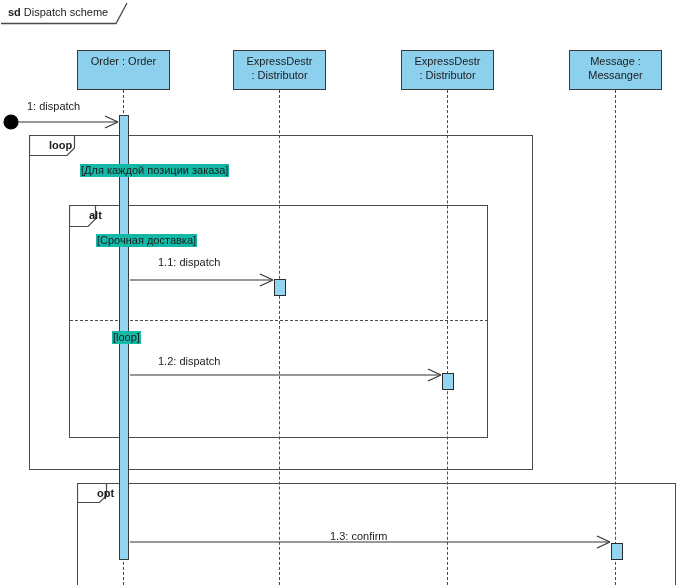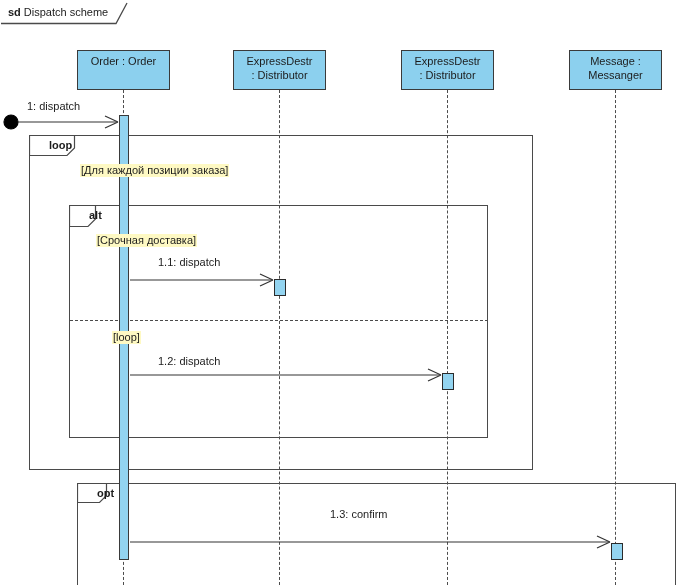--- a/index.html
+++ b/index.html
@@ -33,21 +33,21 @@
     position:absolute;left:5px;top:3px;font-weight:bold;font-size:11px;line-height:14px;margin-left:15px;
   }
   
   .act{
     position:absolute;box-sizing:border-box;background:var(--activation-fill,#93D4F0);
     border:1px solid #3a3a3a;
   }
   .act.small{border:1.5px solid #2b2b2b;}
   
   .lbl{position:absolute;white-space:nowrap;line-height:13px;}
-  .guard{background:#fef9c3;padding:0 1px;}
+  .guard{background:#14b8a6;padding:0 1px;}
   .arrows{position:absolute;left:0;top:0;z-index:40;pointer-events:none;}
   .z10{z-index:10}.z20{z-index:20}.z30{z-index:30}.z50{z-index:50}.z60{z-index:60}
   
   .frame-title{position:absolute;left:0;top:0;z-index:60;}
   .frame-title .txt{position:absolute;left:8px;top:6px;white-space:nowrap;}
   .frame-title b{margin-right:3px;}
 </style>
 </head>
 <body>
 
@@ -120,19 +120,19 @@
     <div>: Distributor</div>
   </div>
   <div class="head z50" style="left:569px">
     <div>Message :</div>
     <div>Messanger</div>
   </div>
 
   <div class="lbl z60" style="left:27px;top:100px">1: dispatch</div>
   <div class="lbl z60" style="left:158px;top:256px">1.1: dispatch</div>
   <div class="lbl z60" style="left:158px;top:355px">1.2: dispatch</div>
-  <div class="lbl z60" style="left:330px;top:508px">1.3: confirm</div>
+  <div class="lbl z60" style="left:330px;top:530px">1.3: confirm</div>
 
   <div class="lbl guard z60" style="left:80px;top:164px">[Для каждой позиции заказа]</div>
   <div class="lbl guard z60" style="left:96px;top:234px">[Срочная доставка]</div>
   <div class="lbl guard z60" style="left:112px;top:331px">[loop]</div>
 
 </div>
 
 </body></html>

